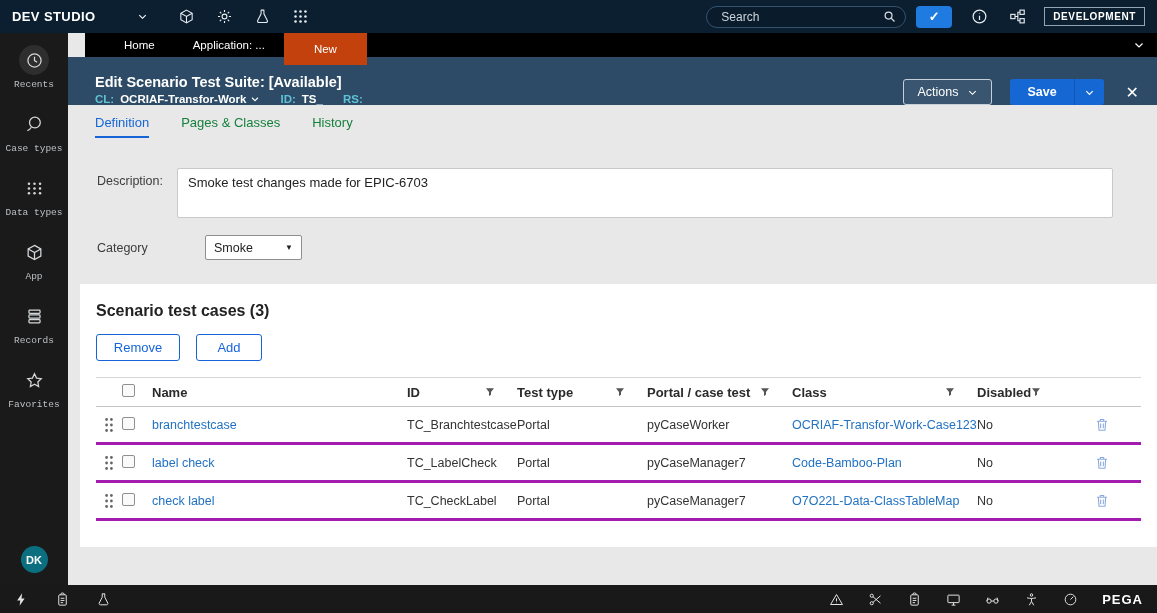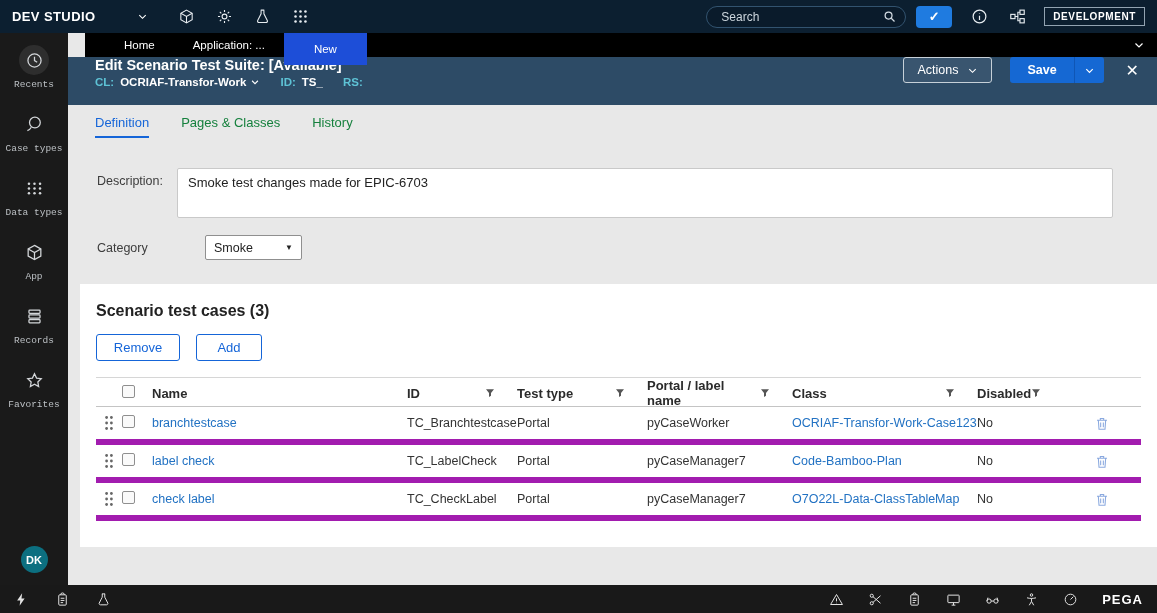--- a/index.html
+++ b/index.html
@@ -38,24 +38,24 @@
   .side-item.first .icon-wrap { background:#2e2e2e; border-radius:50%; }
   .icon-wrap svg { width:19px; height:19px; }
   .side-lbl { font-size:9.5px; color:#bcc0c4; }
   .avatar { margin-top:auto; margin-bottom:12px; width:27px; height:27px; border-radius:50%; background:#0c6f80; color:#fff; font-size:11px; font-weight:700; display:flex; align-items:center; justify-content:center; cursor:pointer; }
 
   
   .content { flex:1; display:flex; flex-direction:column; min-width:0; }
 
   .tabstrip { height:24px; flex-shrink:0; background:#000; display:flex; align-items:stretch; padding-left:20px; position:relative;margin-left:17px; }
   .tab { display:flex; align-items:center; padding:0 19px; font-size:11.5px; color:#fff; cursor:pointer; white-space:nowrap; }
-  .tab.active { background:#1d4ed8; padding:16px 30px; }
+  .tab.active { background:#c2410c; padding:16px 30px; }
   .tab-overflow { position:absolute; right:12px; top:0; height:100%; display:flex; align-items:center; color:#fff; cursor:pointer; }
 
-  .header-band { height:48px; flex-shrink:0; background:#2d4b66; display:flex; align-items:flex-start; padding:0 14px 0 27px; color:#fff; }
+  .header-band { height:48px; flex-shrink:0; background:#2d4b66; display:flex; align-items:flex-end; padding:0 14px 0 27px; color:#fff; }
   .hb-left { display:flex; flex-direction:column; gap:3px; }
   .hb-title { font-size:14.5px; font-weight:700; }
   .hb-meta { font-size:11.5px; font-weight:700; display:flex; align-items:center; gap:6px; }
   .meta-label { color:#5ec3d6; }
   .meta-value { color:#fff; display:flex; align-items:center; gap:4px; cursor:pointer; }
   .meta-gap { width:8px; }
   .hb-right { margin-left:auto; display:flex; align-items:center; gap:18px; }
   .actions-btn { background:rgba(255,255,255,.06); border:1px solid #c6d0d8; border-radius:3px; color:#fff; font-size:12.5px; padding:5px 13px; display:flex; gap:9px; align-items:center; cursor:pointer; }
   .save-split { display:flex; }
   .save-main { background:#1568d3; color:#fff; font-size:12.5px; font-weight:700; padding:6px 17px; border-radius:3px 0 0 3px; border-right:1px solid #0f56b5; cursor:pointer; }
@@ -80,21 +80,21 @@
   
   .card { margin:24px 0 0 12px; background:#fff; padding:18px 16px 26px 16px; }
   .card-title { font-size:16px; font-weight:700; color:#222; }
   .btn-row { margin-top:14px; display:flex; gap:16px; }
   .obtn { border:1px solid #1565d8; color:#1565d8; background:#fff; border-radius:3px; font-size:13px; padding:5px 0; width:84px; text-align:center; cursor:pointer; }
   .obtn.add { width:66px; }
 
   .tbl { margin-top:16px; }
   .trow { display:grid; grid-template-columns:26px 30px 255px 110px 130px 145px 185px 86px 1fr; align-items:center; }
   .thead { height:30px; border-top:1px solid #d6d6d6; border-bottom:1px solid #c4c4c4; font-weight:700; font-size:13px; color:#2b2b2b; }
-  .tr { height:38px; border-bottom:6px solid #a21caf; font-size:12.5px; color:#333; }
+  .tr { height:38px; border-bottom:3px solid #a21caf; font-size:12.5px; color:#333; }
   .hcell { display:flex; align-items:center; justify-content:space-between; padding-right:22px; }
   .funnel { width:10px; height:10px; color:#555; cursor:pointer; flex-shrink:0; }
   .funnel svg { width:10px; height:10px; display:block; }
   .cell { white-space:nowrap; padding-right:6px; }
   .link { color:#2272c3; cursor:pointer; }
   .cb { width:13px; height:13px; border:1px solid #8f8f8f; background:#fafafa; border-radius:2px; display:inline-block; cursor:pointer; }
   .draghandle { display:flex; justify-content:center; cursor:grab; color:#666; }
   .draghandle svg { width:10px; height:16px; }
   .trash { display:flex; justify-content:center; color:#8aa9df; cursor:pointer; }
   .trash svg { width:16px; height:17px; }
@@ -345,21 +345,21 @@
                 </span>
               <span class="hcell">
                   <span>Test type</span>
                   <span class="funnel">
                     <svg viewBox="0 0 12 12">
                       <path d="M1.2 1.5h9.6L7.2 6v3.4L4.8 10.8V6L1.2 1.5z" fill="currentColor"></path>
                     </svg>
                   </span>
                 </span>
               <span class="hcell">
-                  <span>Portal / label name</span>
+                  <span>Portal / case test</span>
                   <span class="funnel">
                     <svg viewBox="0 0 12 12">
                       <path d="M1.2 1.5h9.6L7.2 6v3.4L4.8 10.8V6L1.2 1.5z" fill="currentColor"></path>
                     </svg>
                   </span>
                 </span>
               <span class="hcell">
                   <span>Class</span>
                   <span class="funnel">
                     <svg viewBox="0 0 12 12">

